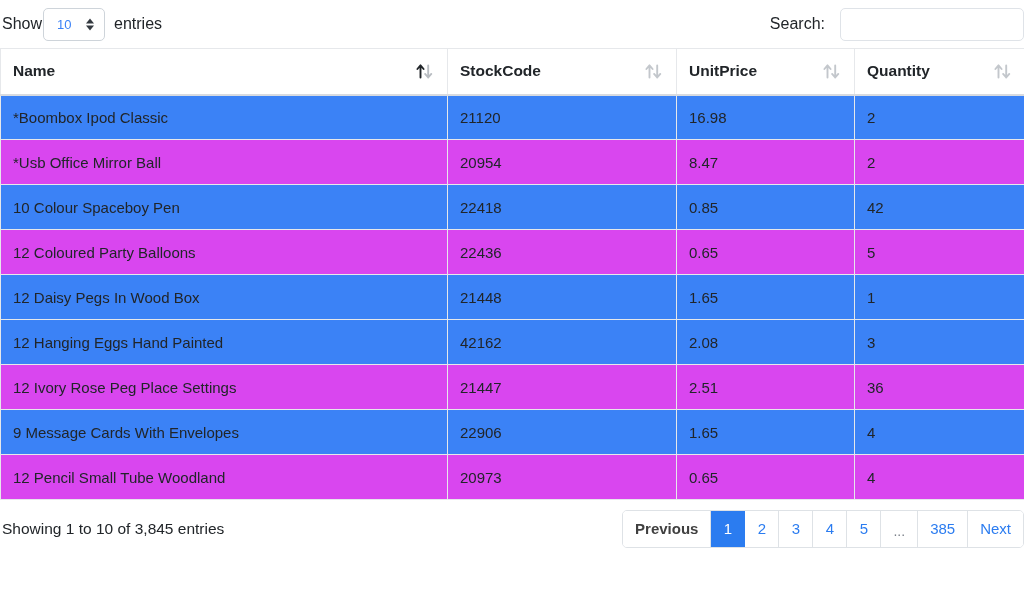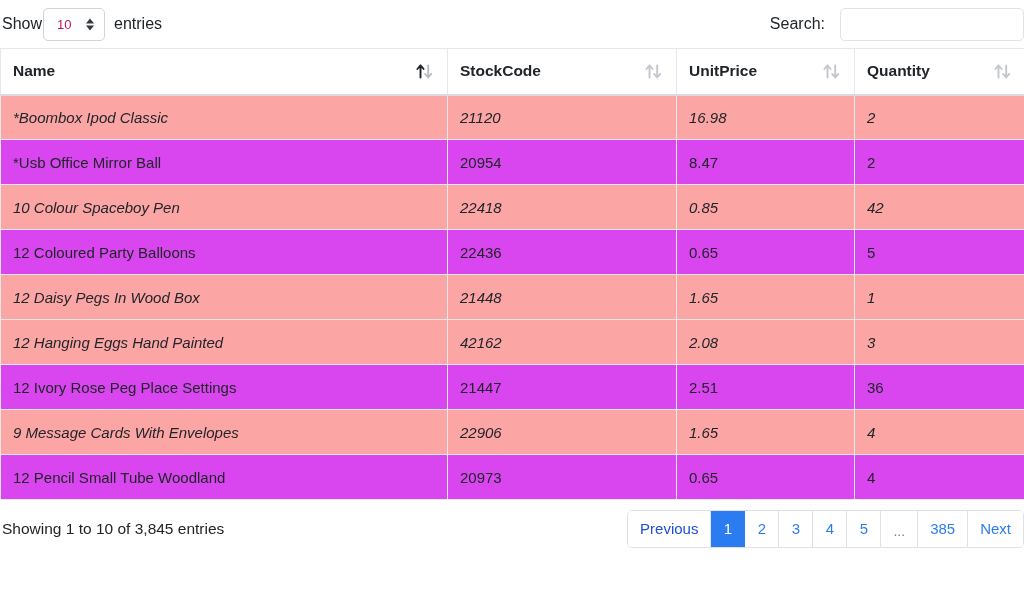--- a/index.html
+++ b/index.html
@@ -46,21 +46,21 @@
     width: 62px;
     height: 33px;
     border: 1px solid #ced4da;
     border-radius: 5px;
     background: #fff;
     display: flex;
     align-items: center;
     justify-content: flex-start;
     padding-left: 13px;
     font-size: 13px;
-    color: #be185d;
+    color: #3b82f6;
     cursor: pointer;
   }
   .length-select .stepper {
     position: absolute;
     right: 10px;
     top: 50%;
     transform: translateY(-50%);
     width: 9px;
     height: 15px;
     display: flex;
@@ -154,21 +154,21 @@
     color: #212529;
     font-size: 15px;
     vertical-align: middle;
     white-space: nowrap;
     overflow: hidden;
     text-overflow: ellipsis;
   }
   table.dt tbody td:first-child { border-left: 1px solid #e6e8eb; }
   table.dt tbody td:last-child { border-right: none; }
 
-  table.dt tbody tr.odd  td { background: #fca5a5; font-style: italic; }
+  table.dt tbody tr.odd  td { background: #3b82f6; }
   table.dt tbody tr.even td { background: #d946ef; }
 
   
   .bottom-bar {
     height: 57px;
     display: flex;
     align-items: center;
     justify-content: space-between;
     padding: 0 0 0 2px;
   }
@@ -201,22 +201,23 @@
     white-space: nowrap;
     user-select: none;
   }
   .pagination .pg:last-child { border-right: none; }
   .pagination .pg.active {
     background: #2b7cf0;
     color: #ffffff;
     border-right-color: #2b7cf0;
   }
   .pagination .pg.disabled {
-    color: #1d4ed8;
+    color: #404040;
     cursor: default;
+    font-weight: bold;
   }
   .pagination .pg.ellipsis {
     color: #7a8089;
     cursor: default;
     font-size: 14px;
     align-items: flex-end;
     padding-bottom: 8px;
   }
 </style>
 </head>

